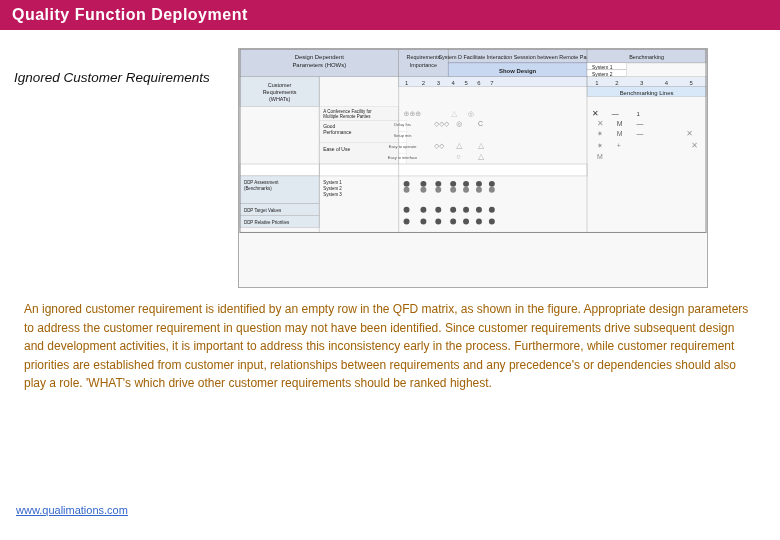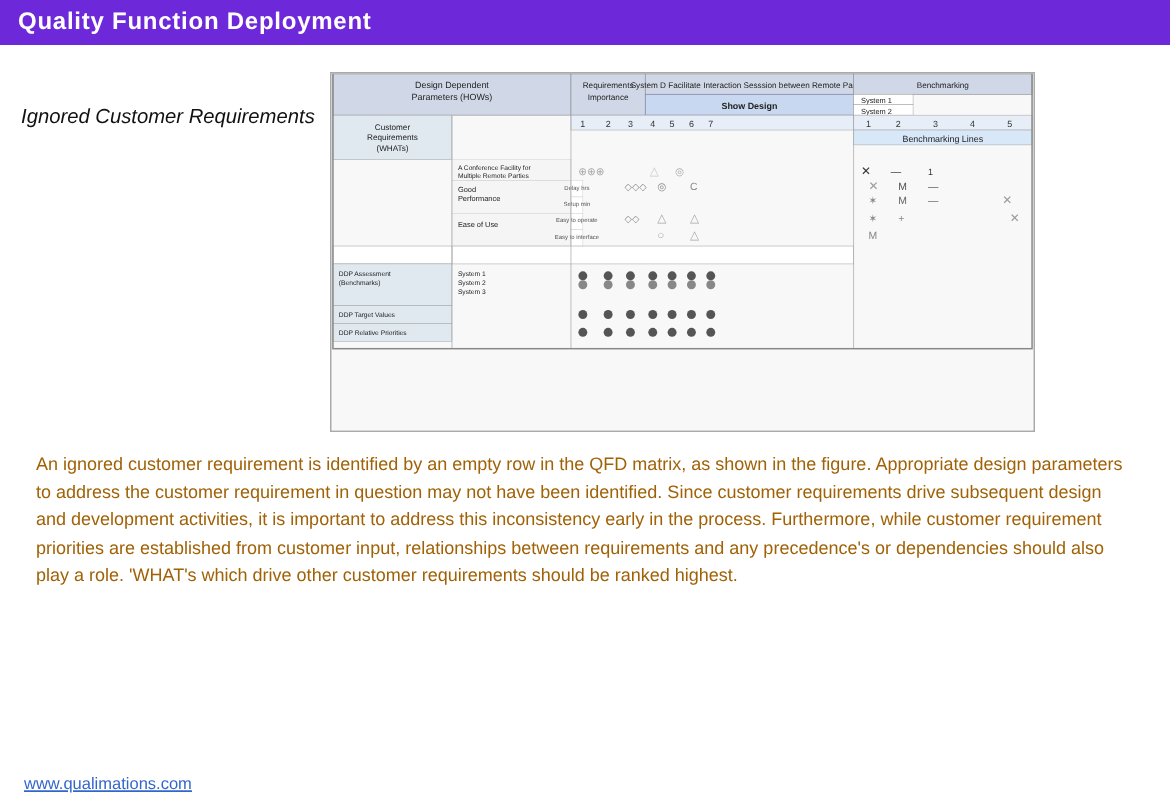--- a/index.html
+++ b/index.html
@@ -7,21 +7,21 @@
       width: 780px;
       height: 540px;
       background: #ffffff;
       font-family: Arial, sans-serif;
       overflow: hidden;
       position: relative;
     }
 
     
     #header {
-      background: #6d28d9;
+      background: #be185d;
       color: #ffffff;
       padding: 6px 12px;
       font-size: 16px;
       font-weight: bold;
       letter-spacing: 0.5px;
     }
 
     
     #matrix-container {
       border: 1px solid #aaa;
@@ -44,39 +44,39 @@
     #description {
       padding: 12px 24px 8px 24px;
       font-size: 12px;
       line-height: 1.55;
       color: #a16207;
     }
 
     
     #footer {
       position: absolute;
-      bottom: 11px;
+      bottom: 24px;
       left: 16px;
       font-size: 11px;
       color: #3366cc;
       text-decoration: underline;
     }
 
     
     #page-layout {
       display: flex;
       flex-direction: column;
       height: 100%;
     }
 
     #top-section {
       display: flex;
       flex-direction: row;
       padding: 10px 14px 0 14px;
-      gap: 10px;
+      gap: 28px;
     }
 
     #ignored-label-wrap {
       min-width: 150px;
       padding-top: 30px;
       font-style: italic;
       font-size: 13.5px;
       color: #111;
     }
   </style>

